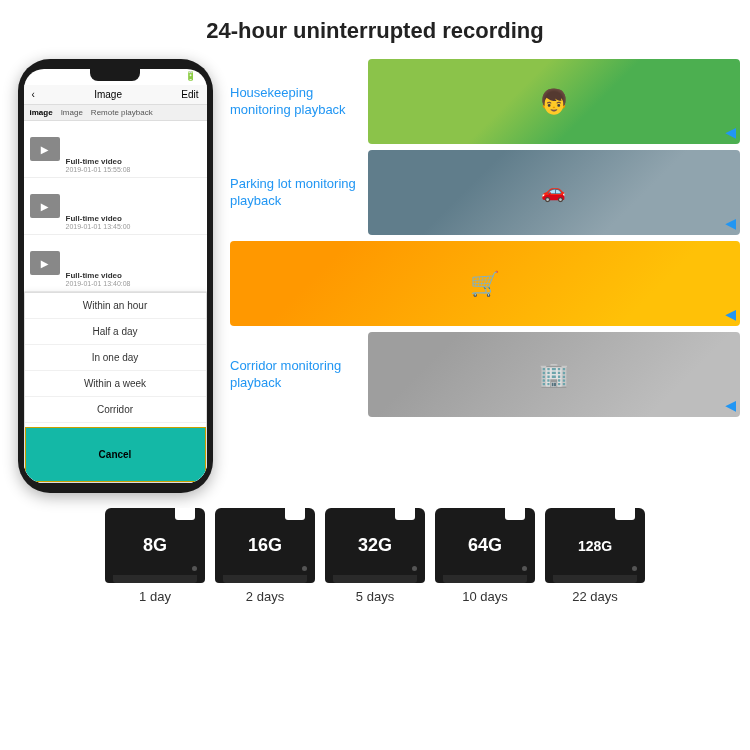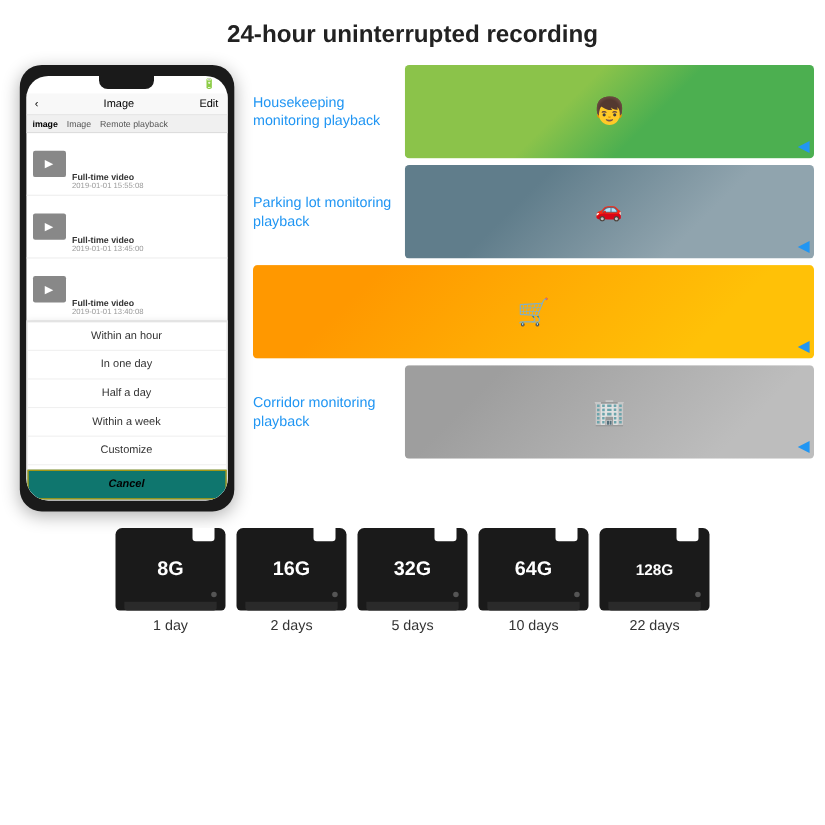--- a/index.html
+++ b/index.html
@@ -34,21 +34,21 @@
       width: 210px;
       flex-shrink: 0;
       display: flex;
       flex-direction: column;
       align-items: center;
       margin-top: 5px;
     }
 
     .phone-outer {
       background: #1a1a1a;
-      border-radius: 20px;
+      border-radius: 32px;
       padding: 10px 6px;
       width: 195px;
       box-shadow: 0 4px 15px rgba(0,0,0,0.3);
       position: relative;
     }
 
     .phone-notch-bar {
       display: flex;
       justify-content: space-between;
       align-items: center;
@@ -145,29 +145,28 @@
 
     .popup-item {
       padding: 7px 2px;
       font-size: 10px;
       color: #333;
       text-align: center;
       border-bottom: 1px solid #f0f0f0;
     }
 
     .popup-cancel {
-      padding: 7px 10px;
+      padding: 21px 10px;
       font-size: 10px;
       color: #000;
       text-align: center;
-      background: #0f766e;
+      background: #14b8a6;
       font-weight: bold;
       margin-top: 4px;
       border: 1px solid #c8a000;
-      font-style: italic;
     }
 
     
     .monitoring-section {
       flex: 1;
       display: flex;
       flex-direction: column;
       gap: 6px;
       padding-top: 5px;
     }
@@ -392,24 +391,24 @@
         <div class="video-list-item">
           <div class="video-thumb">▶</div>
           <div class="video-info">
             <div class="video-title">Full-time video</div>
             <div class="video-date">2019-01-01 13:40:08</div>
           </div>
         </div>
 
         <div class="popup-menu">
           <div class="popup-item">Within an hour</div>
+          <div class="popup-item">Half a day</div>
           <div class="popup-item">In one day</div>
-          <div class="popup-item">Half a day</div>
           <div class="popup-item">Within a week</div>
-          <div class="popup-item">Customize</div>
+          <div class="popup-item">Corridor</div>
           <div class="popup-cancel">Cancel</div>
         </div>
 
       </div>
     </div>
   </div>
 
   <div class="monitoring-section">
 
     <div class="monitoring-item">

